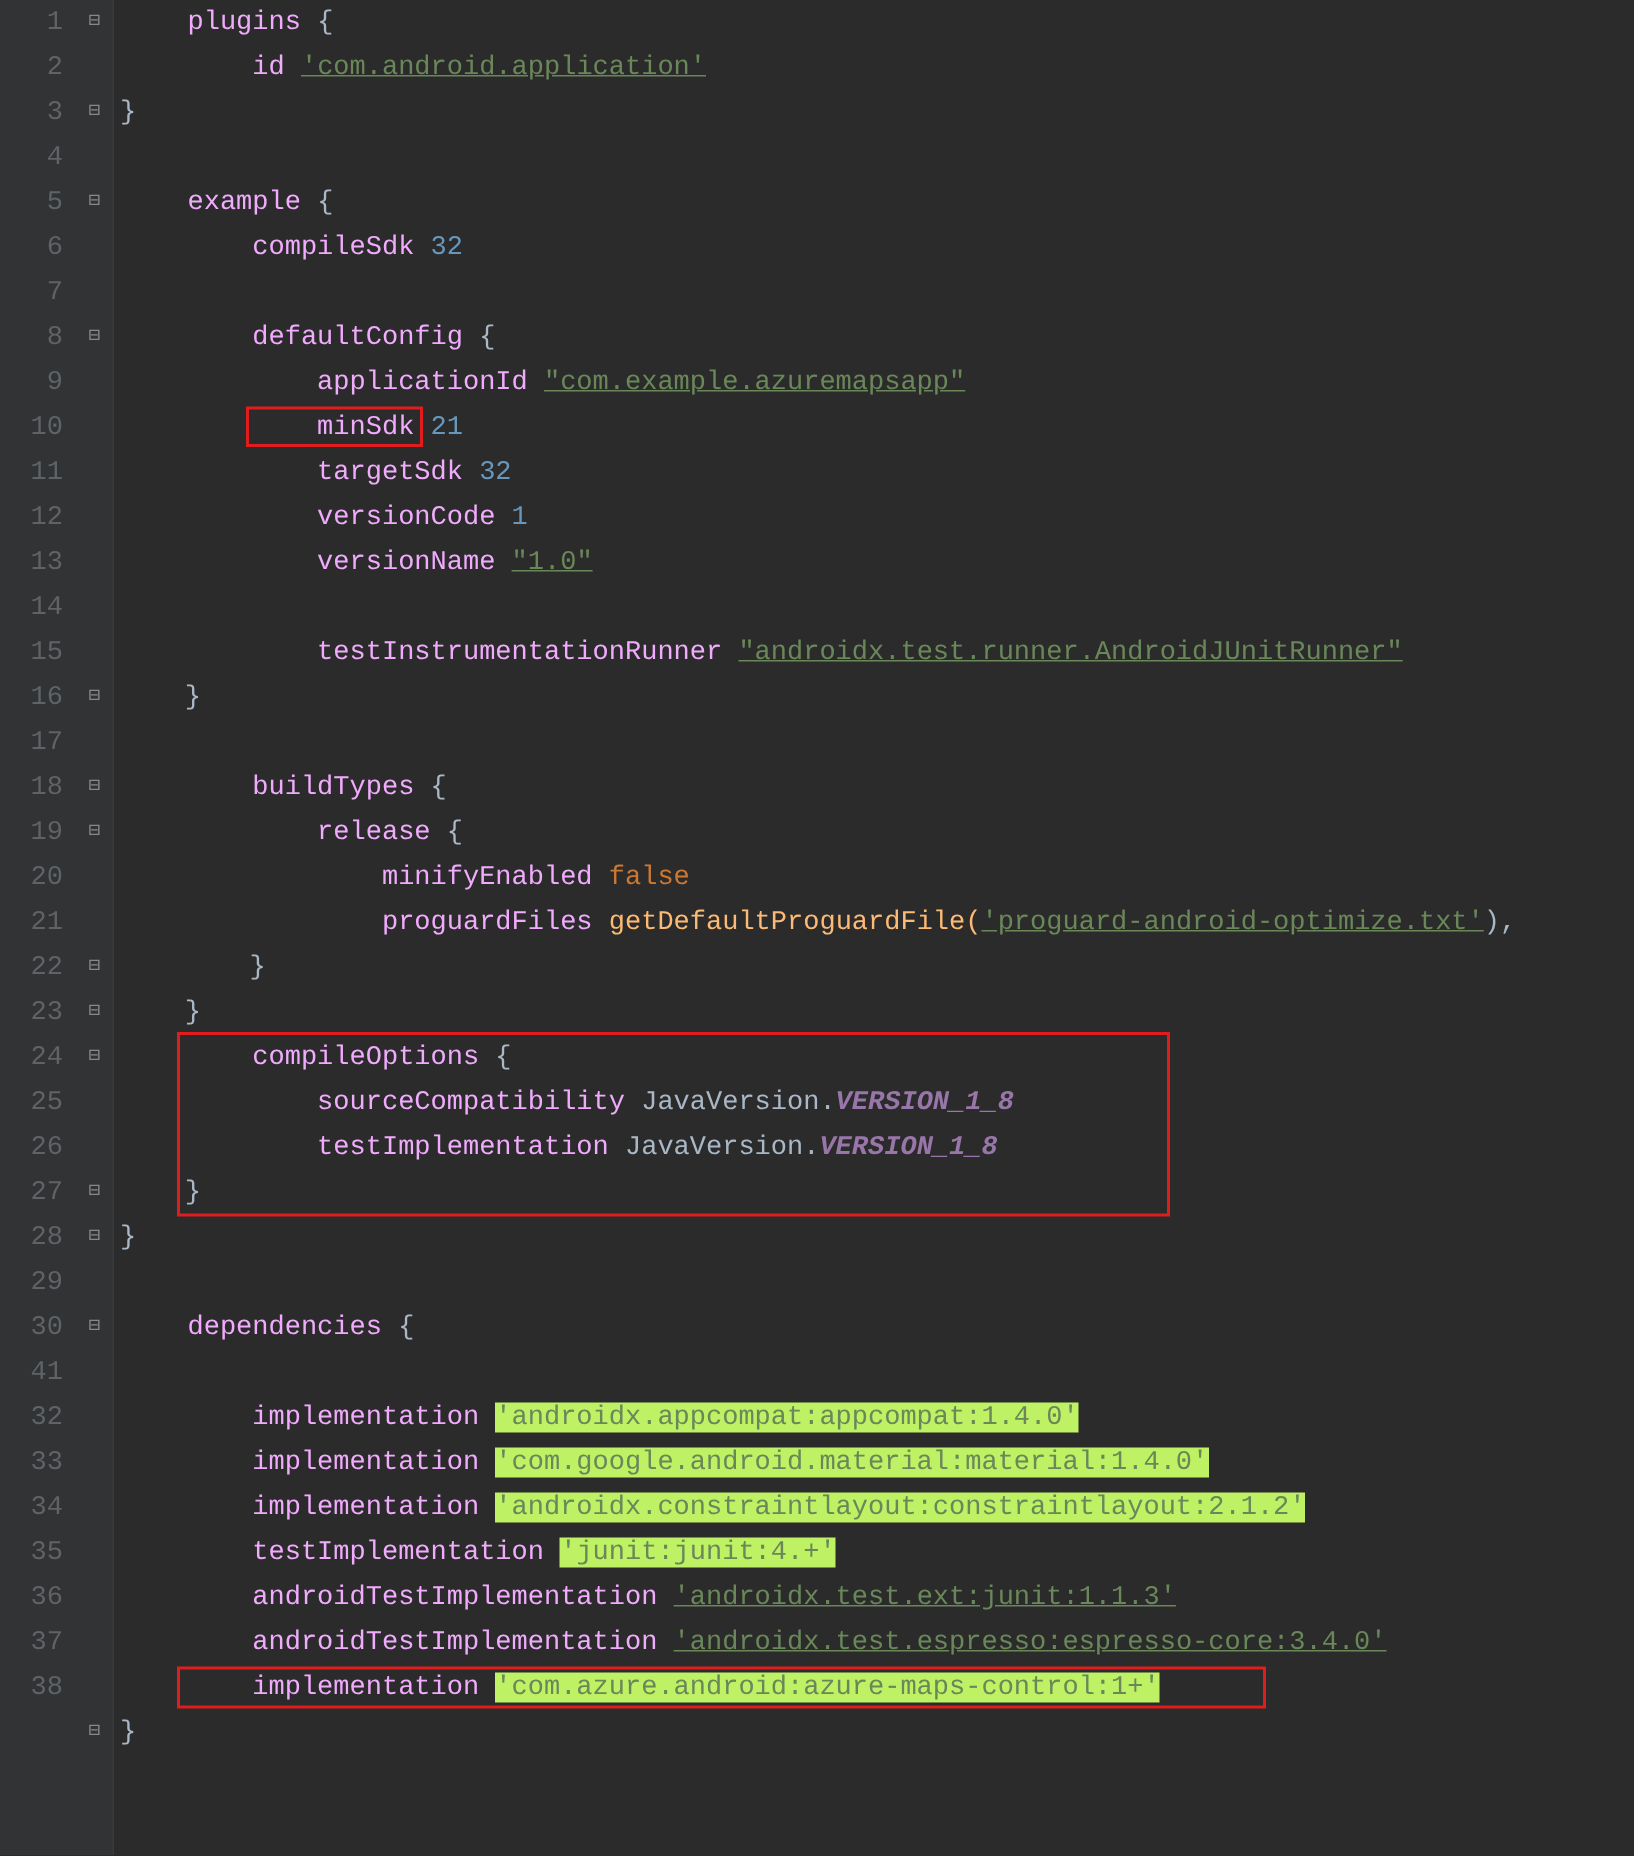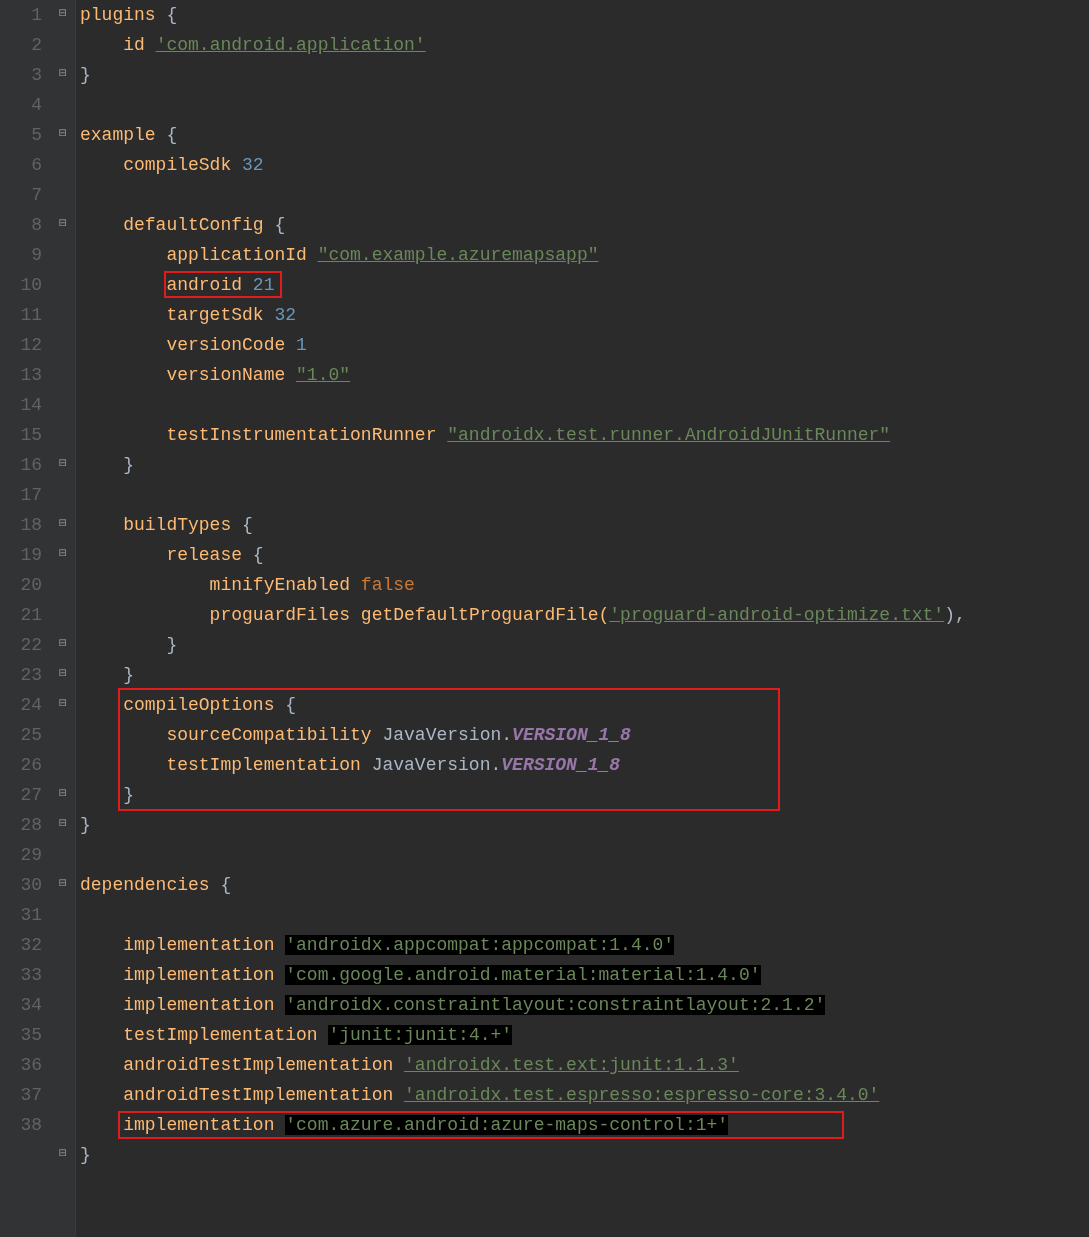--- a/index.html
+++ b/index.html
@@ -51,25 +51,25 @@
     padding-left: 4px;
   }
   .line {
     height: 30px;
     line-height: 30px;
     white-space: pre;
     color: #A9B7C6;
     position: relative;
   }
   .kw      { color: #CC7832; }
-  .fn      { color: #fdba74; }
+  .fn      { color: #f0abfc; margin-left: 45px; }
   .ident   { color: #fdba74; }
   .num     { color: #6897BB; }
   .str     { color: #6A8759; text-decoration: underline; }
-  .strhl   { color: #6A8759; background: #000000; font-family: Liberation Mono, monospace; }
+  .strhl   { color: #6A8759; background: #bef264; font-family: Liberation Mono, monospace; }
   .const   { color: #9876AA; font-style: italic; font-weight: bold; }
   .hl-red {
     position: absolute;
     border: 2px solid #e11c1c;
     pointer-events: none;
     z-index: 5;
   }
 </style>
 </head>
 <body>
@@ -99,21 +99,21 @@
     <div class="ln">21</div>
     <div class="ln">22</div>
     <div class="ln">23</div>
     <div class="ln">24</div>
     <div class="ln">25</div>
     <div class="ln">26</div>
     <div class="ln">27</div>
     <div class="ln">28</div>
     <div class="ln">29</div>
     <div class="ln">30</div>
-    <div class="ln">31</div>
+    <div class="ln">41</div>
     <div class="ln">32</div>
     <div class="ln">33</div>
     <div class="ln">34</div>
     <div class="ln">35</div>
     <div class="ln">36</div>
     <div class="ln">37</div>
     <div class="ln">38</div>
     <div class="ln"></div>
   </div>
 
@@ -142,21 +142,21 @@
 
     <div class="line"><span class="fn">plugins </span><span>{</span></div>
     <div class="line"><span class="fn">    id </span><span class="str">'com.android.application'</span></div>
     <div class="line"><span>}</span></div>
     <div class="line"></div>
     <div class="line"><span class="fn">example </span><span>{</span></div>
     <div class="line"><span class="fn">    compileSdk </span><span class="num">32</span></div>
     <div class="line"></div>
     <div class="line"><span class="fn">    defaultConfig </span><span>{</span></div>
     <div class="line"><span class="fn">        applicationId </span><span class="str">"com.example.azuremapsapp"</span></div>
-    <div class="line"><span class="fn">        android </span><span class="num">21</span></div>
+    <div class="line"><span class="fn">        minSdk </span><span class="num">21</span></div>
     <div class="line"><span class="fn">        targetSdk </span><span class="num">32</span></div>
     <div class="line"><span class="fn">        versionCode </span><span class="num">1</span></div>
     <div class="line"><span class="fn">        versionName </span><span class="str">"1.0"</span></div>
     <div class="line"></div>
     <div class="line"><span class="fn">        testInstrumentationRunner </span><span class="str">"androidx.test.runner.AndroidJUnitRunner"</span></div>
     <div class="line"><span>    }</span></div>
     <div class="line"></div>
     <div class="line"><span class="fn">    buildTypes </span><span>{</span></div>
     <div class="line"><span class="fn">        release </span><span>{</span></div>
     <div class="line"><span class="fn">            minifyEnabled </span><span class="kw">false</span></div>

